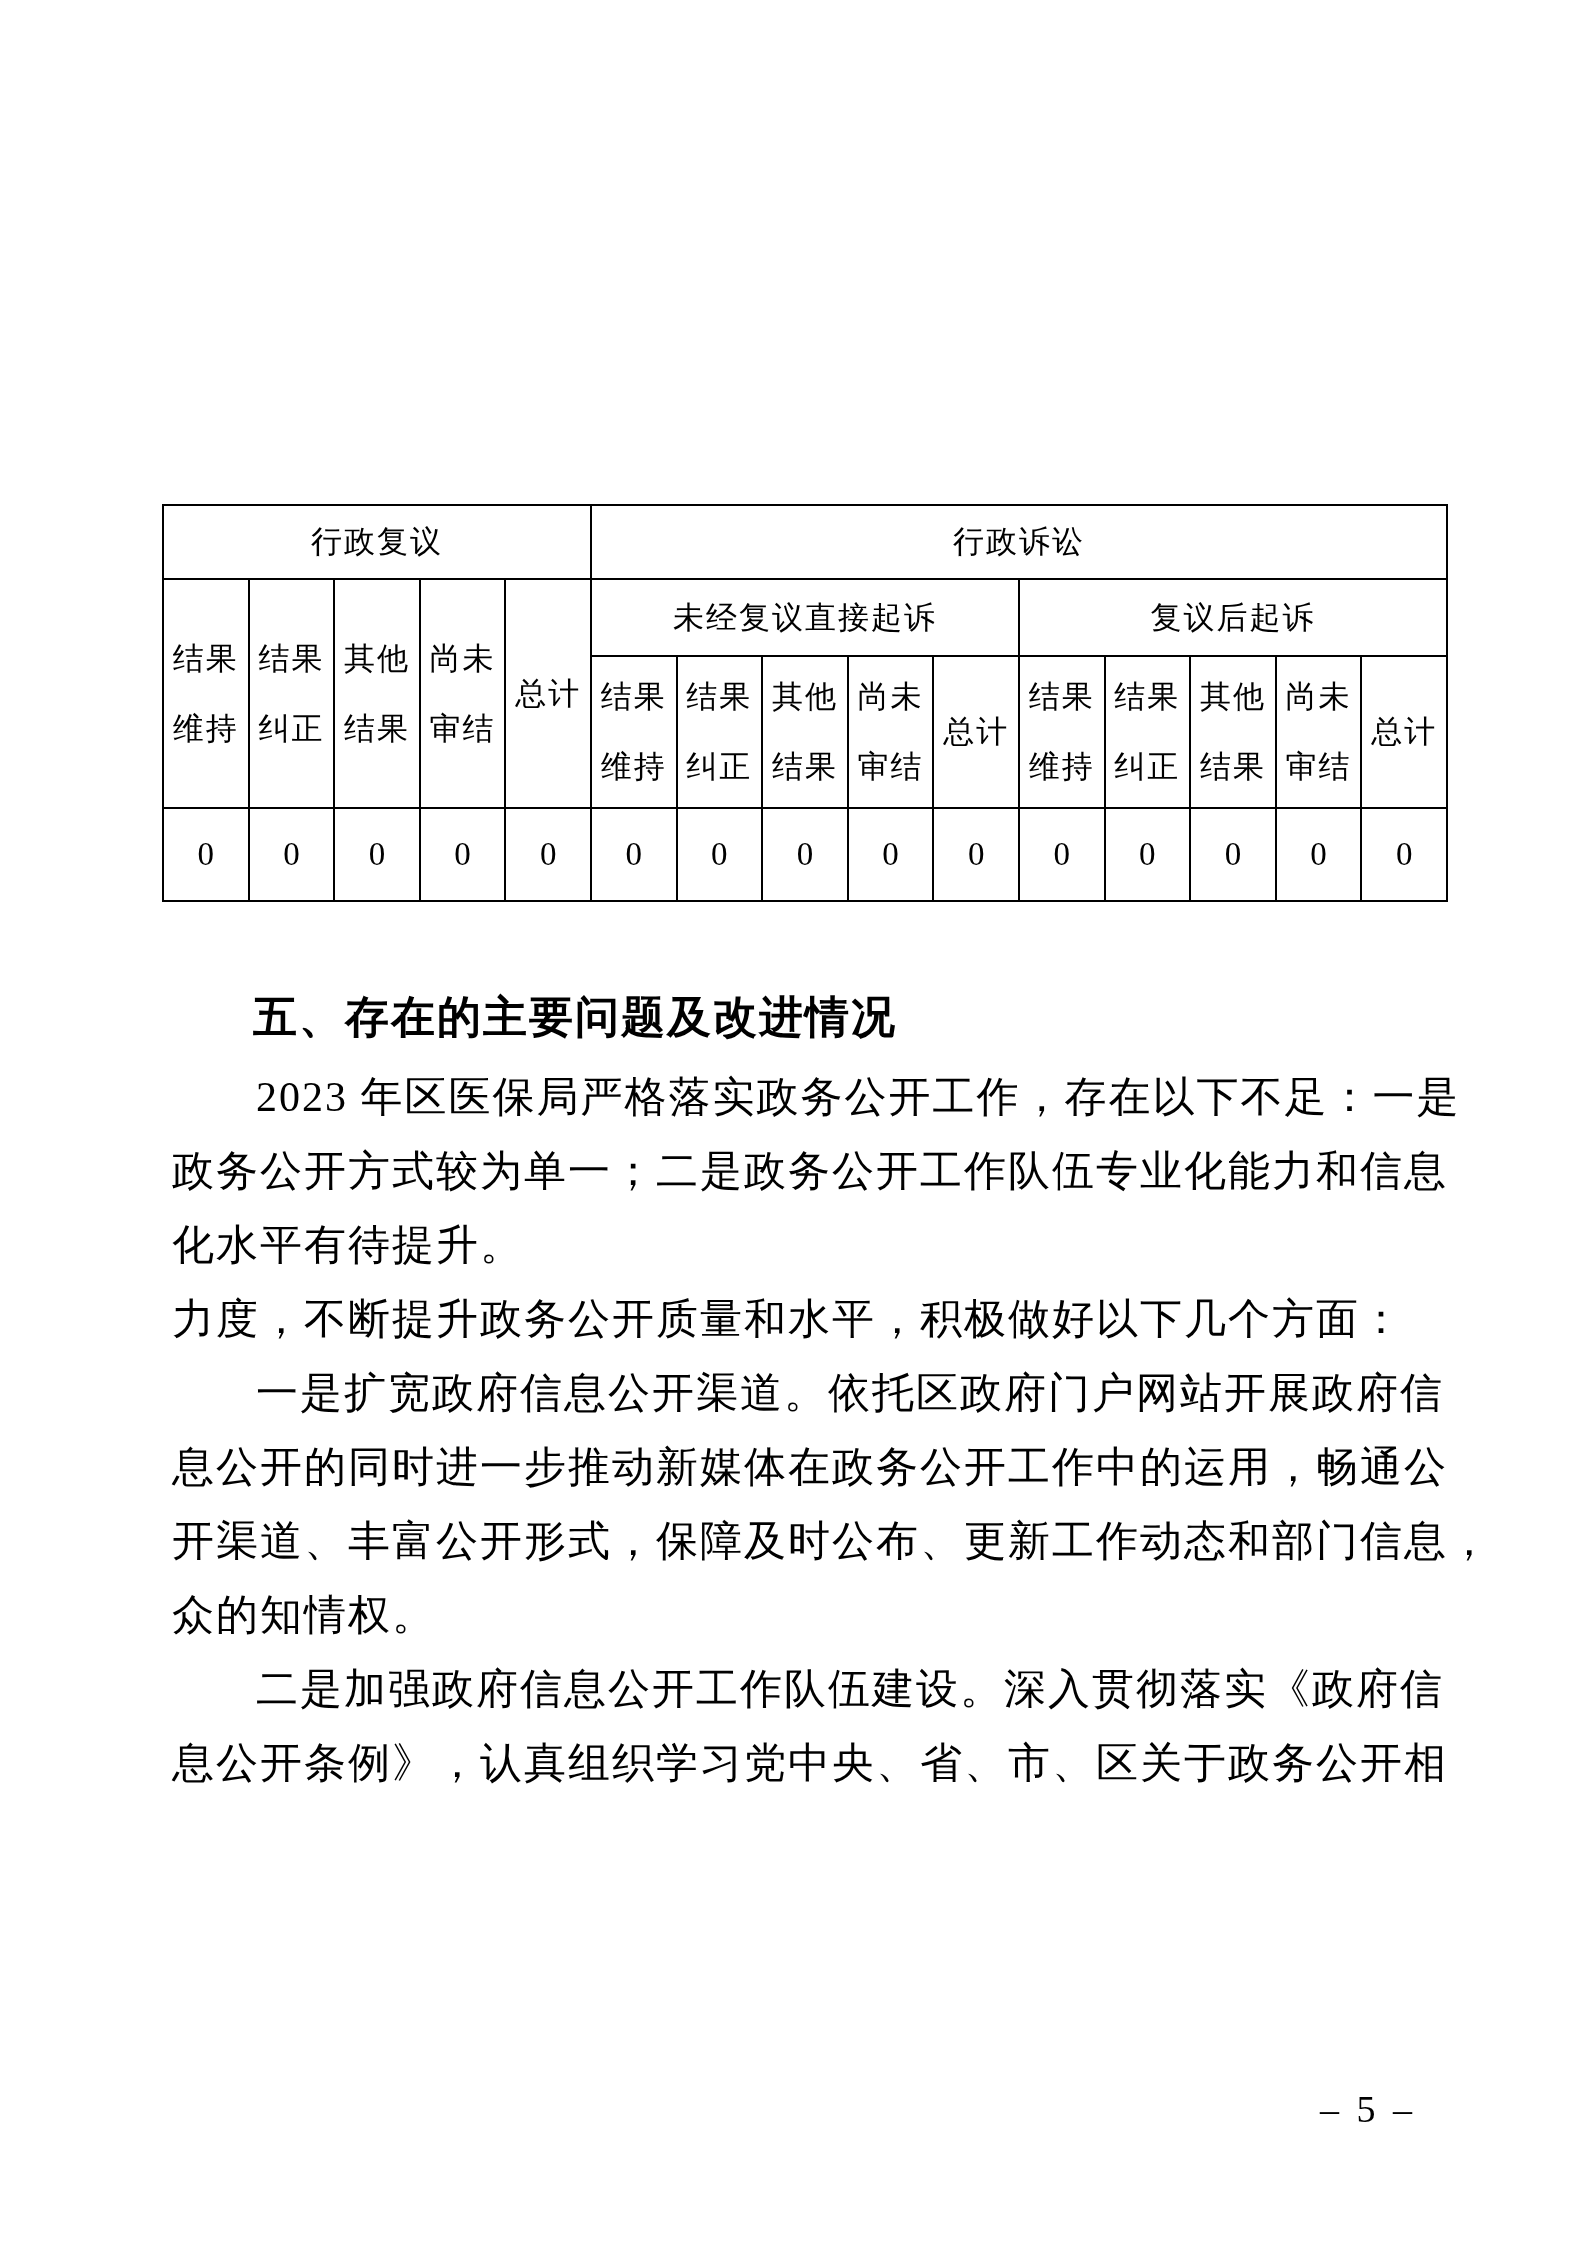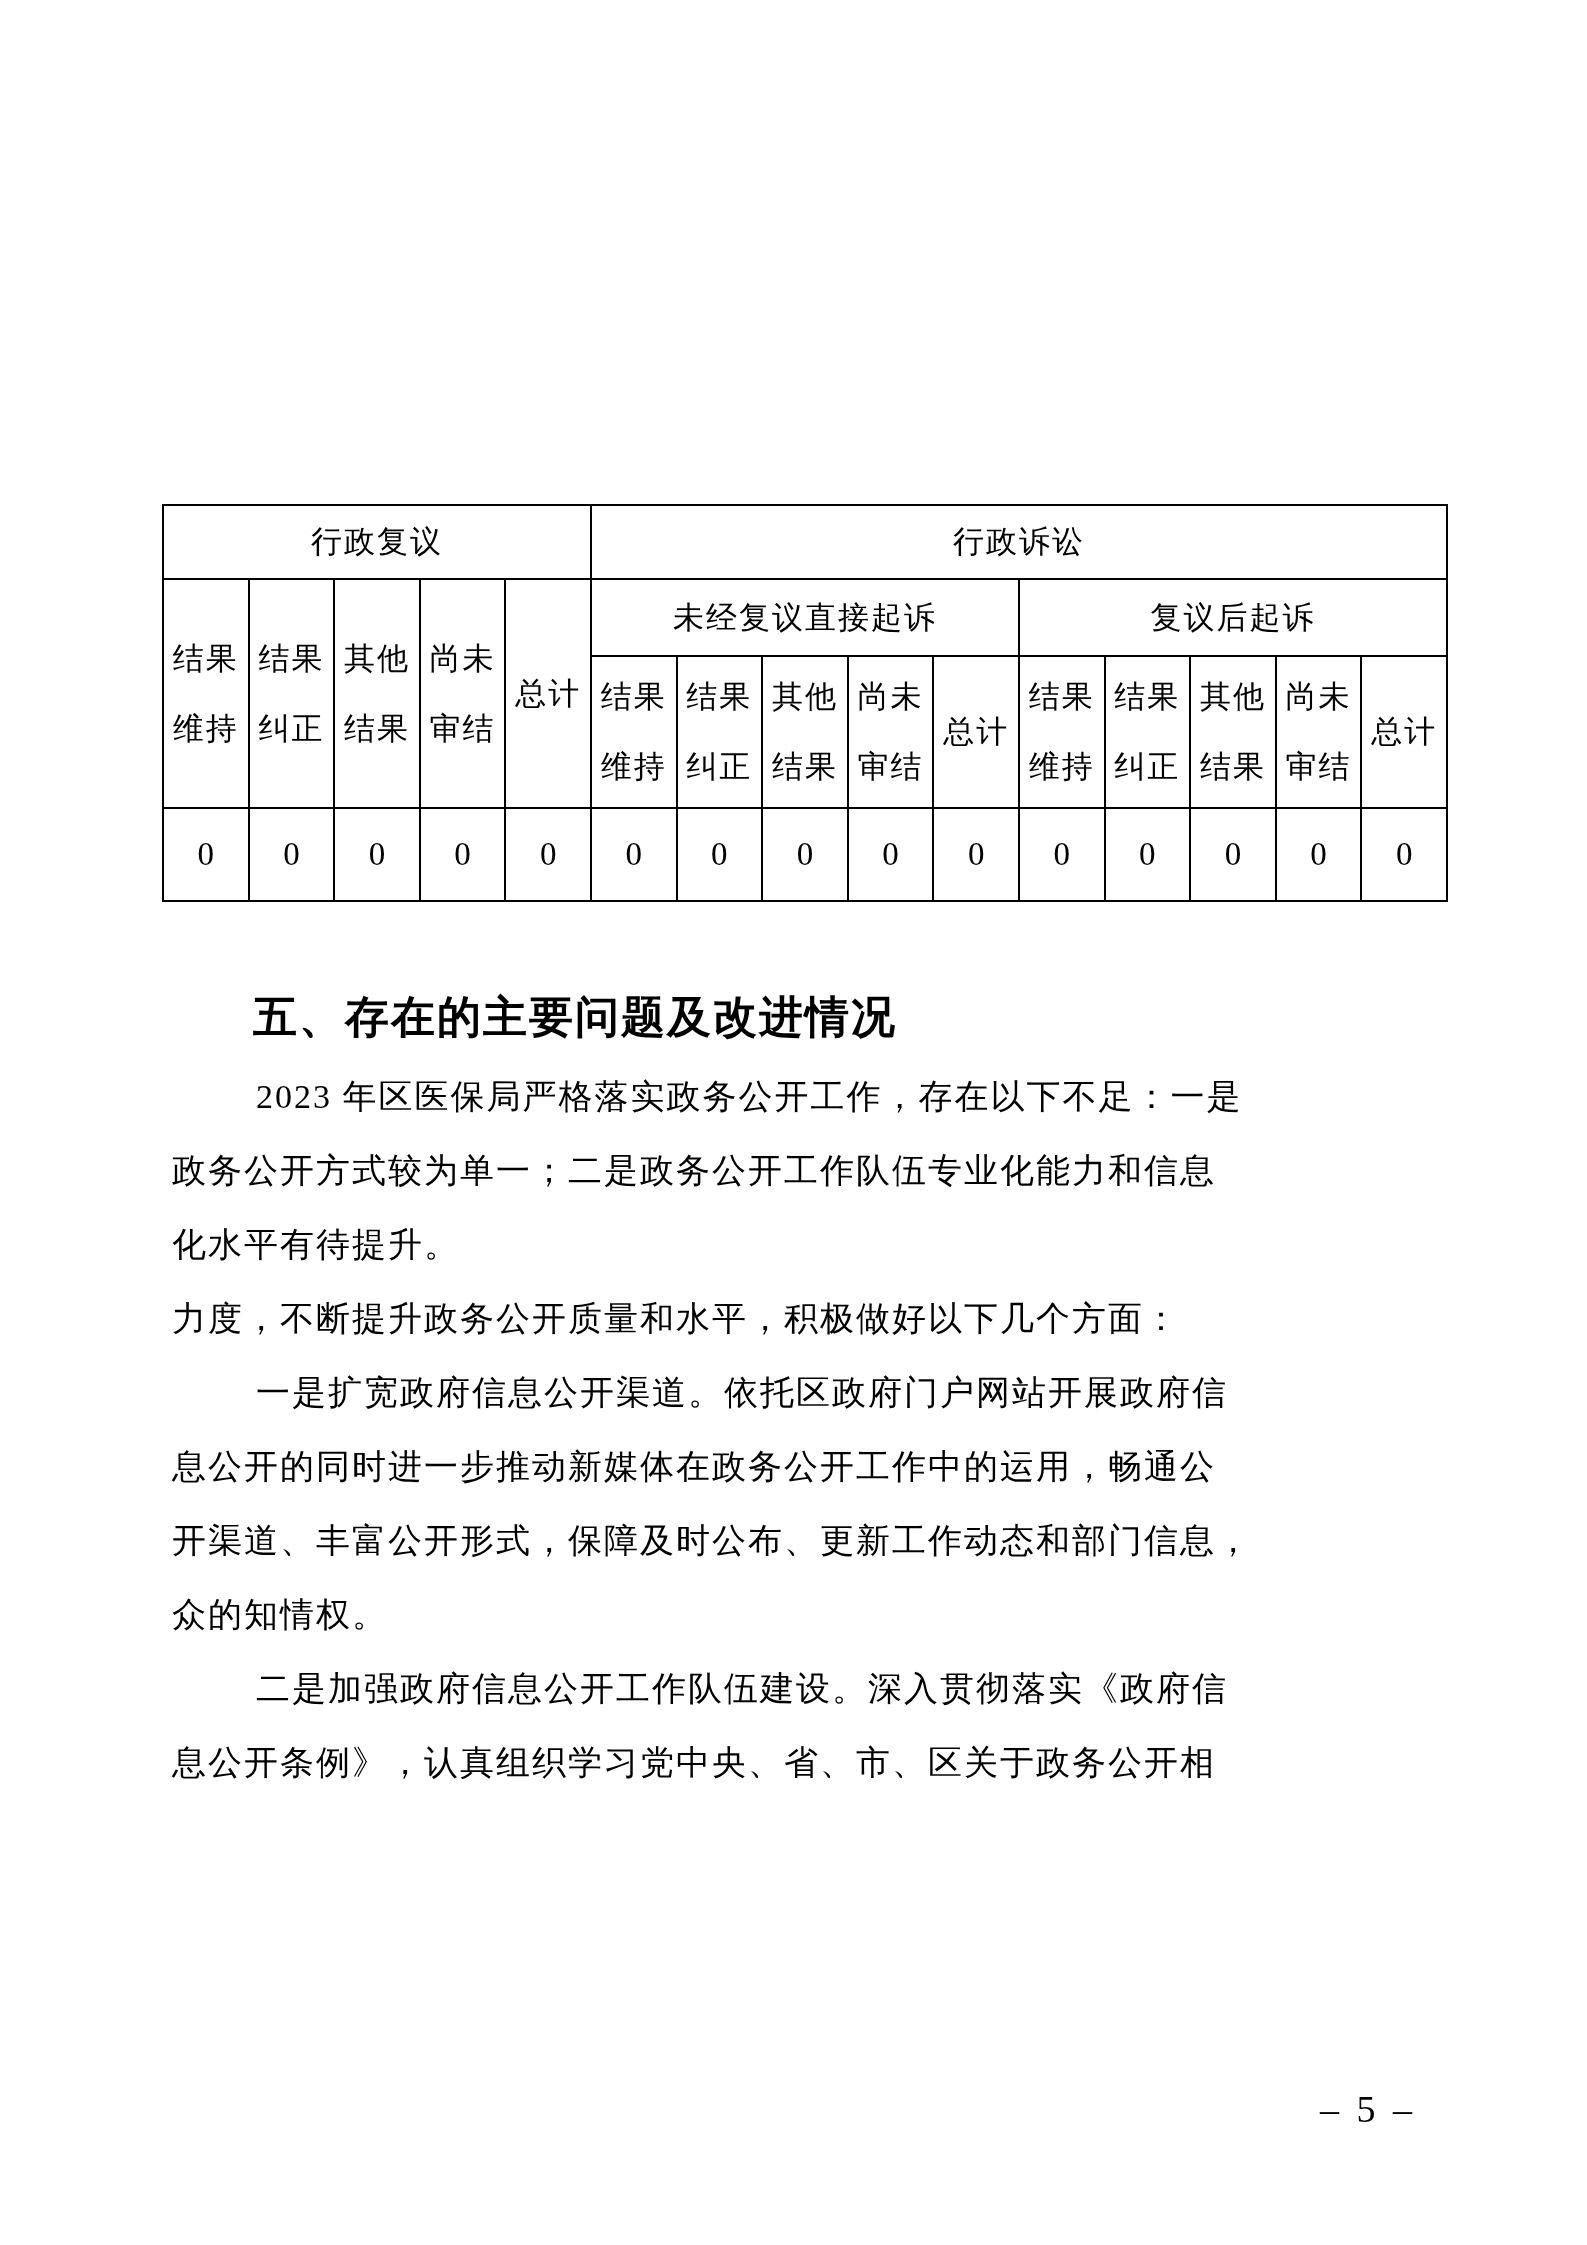--- a/index.html
+++ b/index.html
@@ -65,21 +65,21 @@
   }
   .body-text {
     position: absolute;
     left: 172px;
     top: 1060px;
     width: 1272px;
   }
   .body-text .line {
     height: 74px;
     line-height: 74px;
-    font-size: 34px;
+    font-size: 42px;
     letter-spacing: 2px;
     white-space: nowrap;
   }
   .body-text .line.indent { padding-left: 84px; }
   .page-number {
     position: absolute;
     left: 1320px;
     top: 2086px;
     font-size: 38px;
     line-height: 46px;

